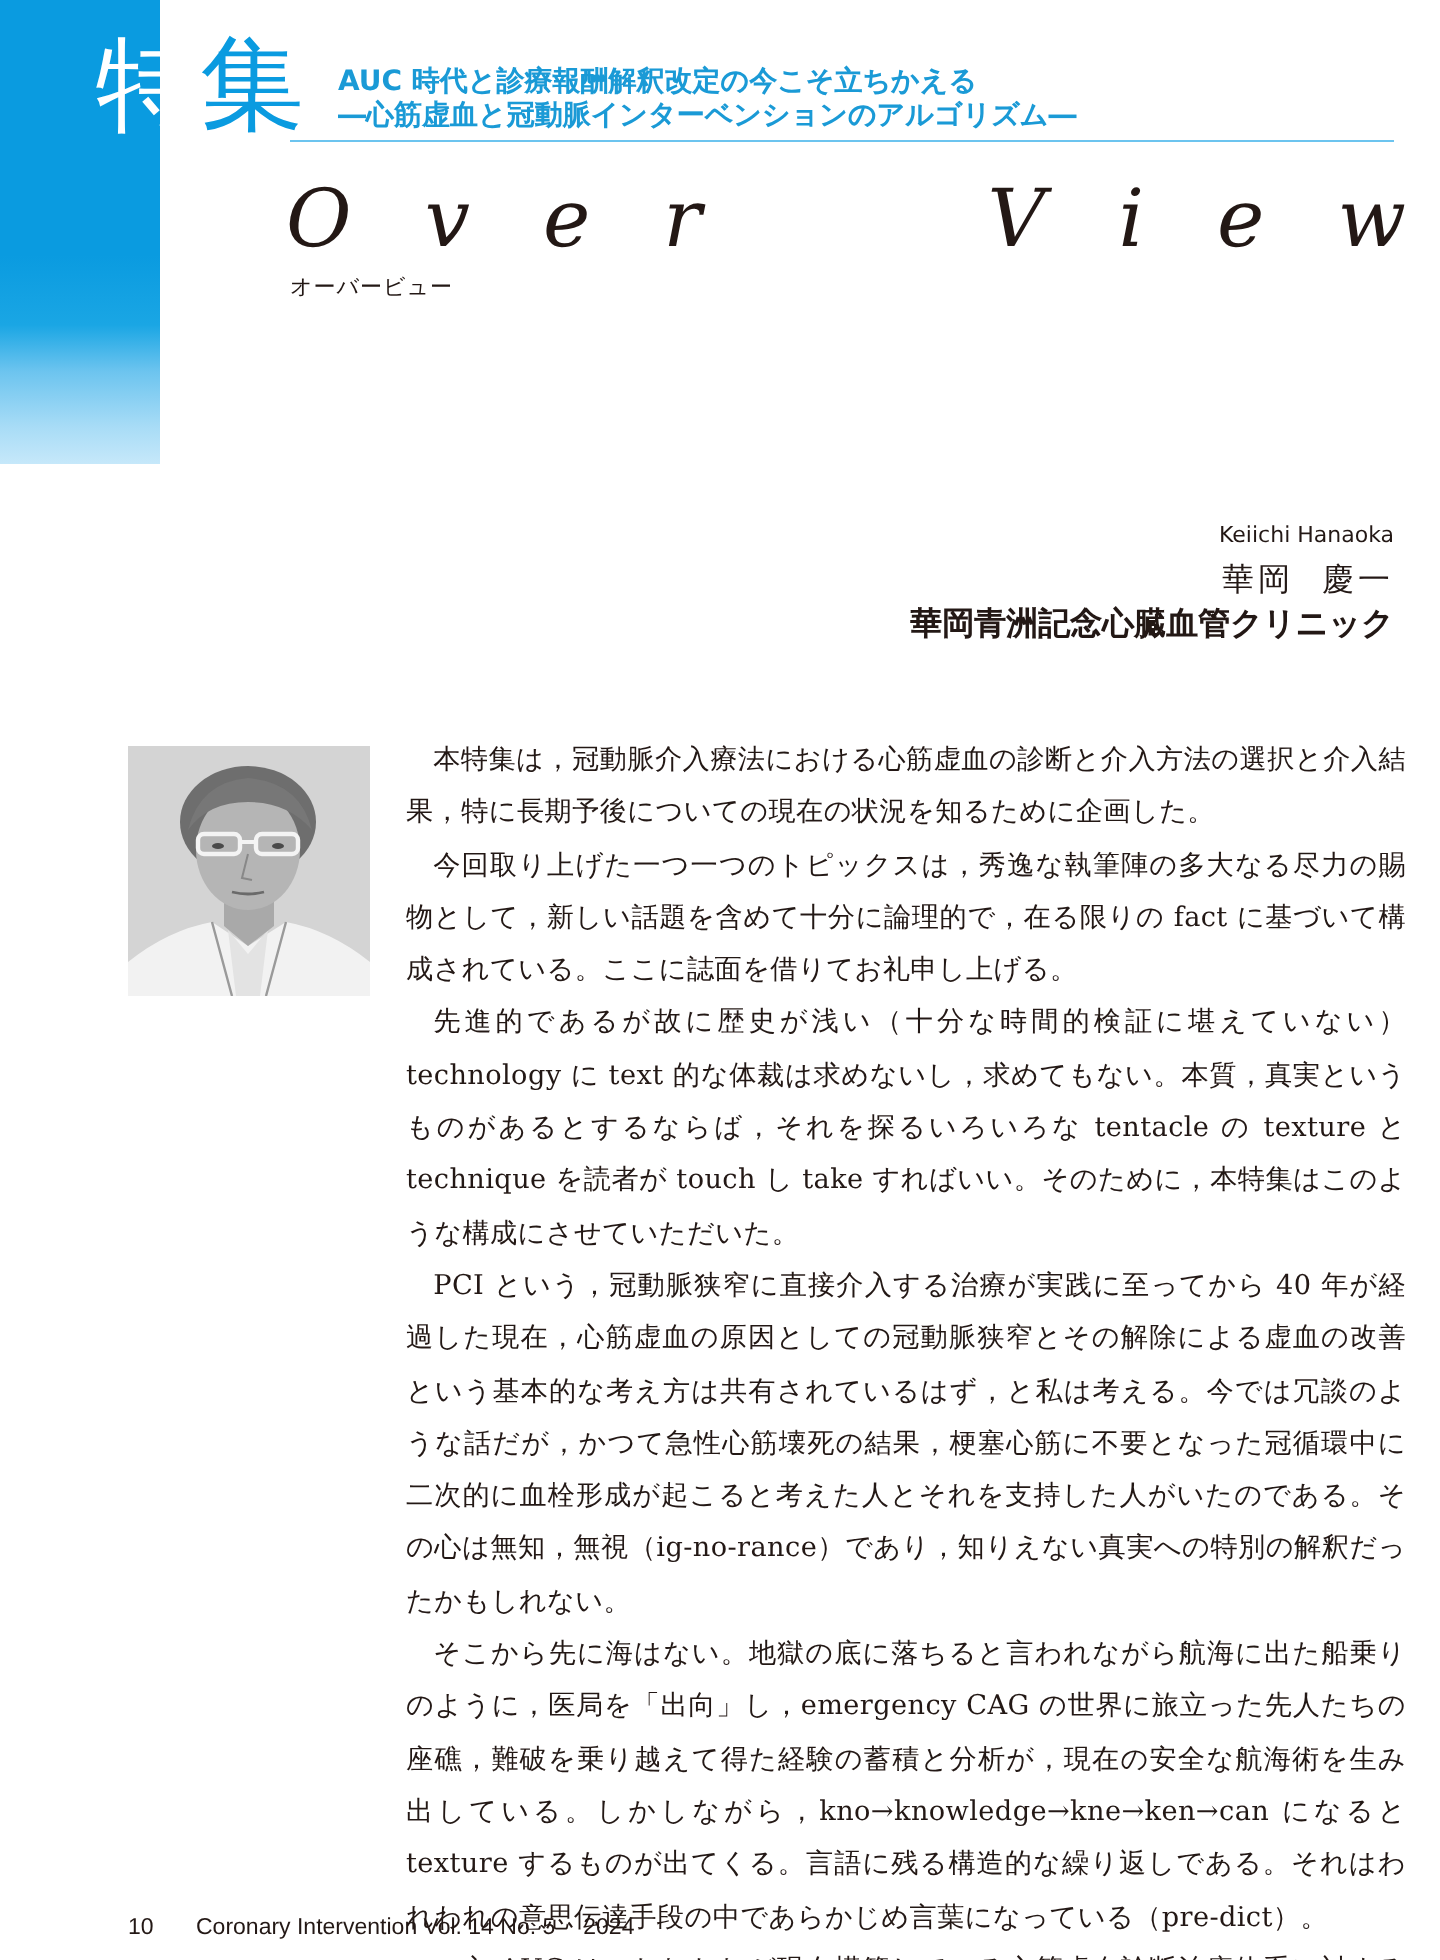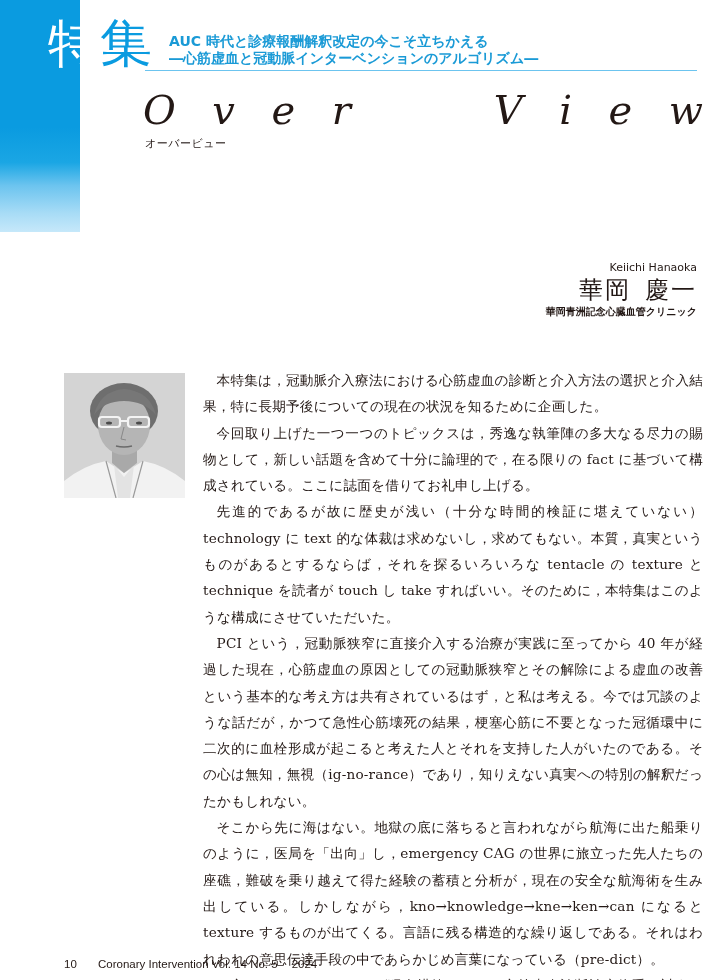--- a/index.html
+++ b/index.html
@@ -39,23 +39,23 @@
     .overview-title span { display: inline-block; }
     .overview-title .gap { width: 70px; }
     .overview-sub {
       position: absolute; left: 145px; top: 136px;
       font-size: 11px; color: #231815; letter-spacing: 0.5px;
     }
     .author-block {
       position: absolute; right: 23px; top: 234px; text-align: right; color: #231815; margin-top: 27px;
     }
     .author-roman { font-size: 11px; line-height: 14px; }
-    .author-name { font-size: 24px; line-height: 30px; letter-spacing: 2px; font-weight: 300; }
+    .author-name { font-size: 16px; line-height: 30px; letter-spacing: 2px; font-weight: 300; }
     .author-name .sp { display: inline-block; width: 14px; }
-    .author-affil { font-size: 10px; line-height: 14px; font-weight: bold; }
+    .author-affil { font-size: 16px; line-height: 14px; font-weight: bold; }
     .portrait {
       position: absolute; left: 64px; top: 373px; width: 121px; height: 125px;
       background: linear-gradient(#d7d7d7, #d0d0d0);
       overflow: hidden;
     }
     .portrait svg { display: block; }
     .body-text {
       position: absolute; left: 203px; top: 367px; width: 500px;
       font-family: "DejaVu Serif", serif; font-size: 13.6px; line-height: 26.3px;
       color: #231815; text-align: justify; letter-spacing: 0.2px;

